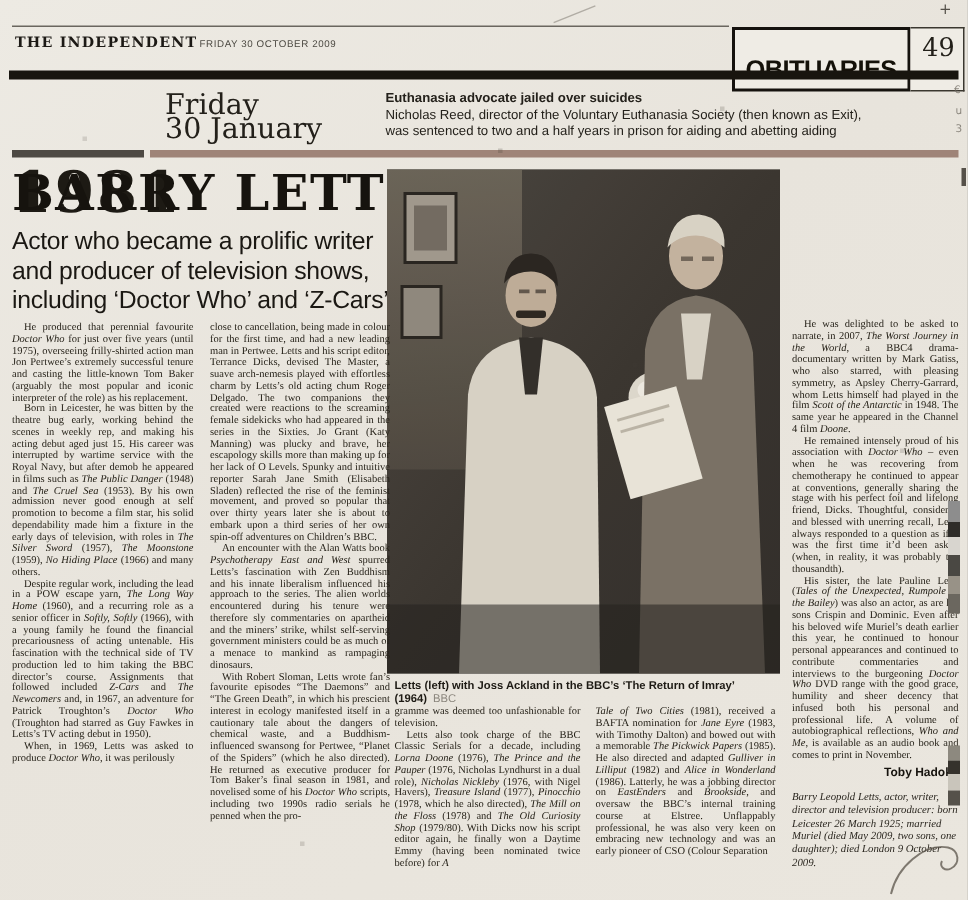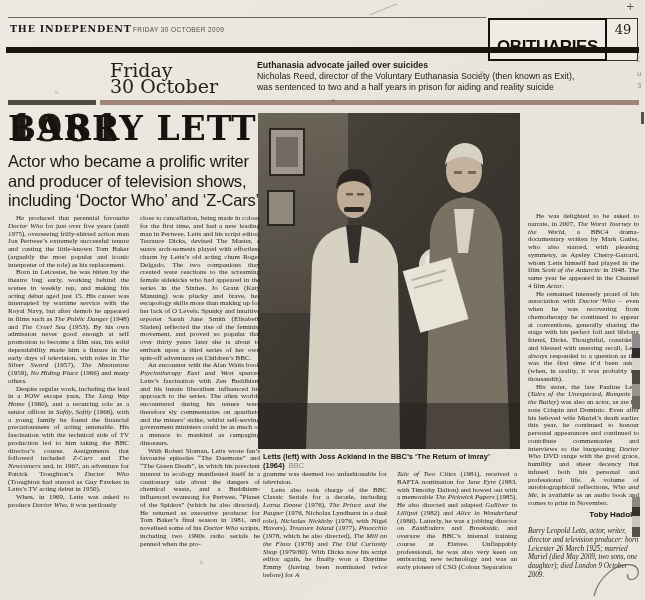--- a/index.html
+++ b/index.html
@@ -12,21 +12,21 @@
   .topline { position:absolute; left:8px; top:17px; width:478px; height:1px; background:#6a665f; }
   .masthead-name { position:absolute; left:10px; top:23px; font-family:"DejaVu Serif",serif;
     font-weight:bold; font-size:9.5px; letter-spacing:.8px; color:#1c1915; }
   .masthead-date { position:absolute; left:133px; top:26px; font-family:"Liberation Sans",sans-serif;
     font-size:6.5px; letter-spacing:.4px; color:#4d4a43; }
   .section-wrap { position:absolute; left:488px; top:18px; display:flex; align-items:stretch; }
   .section-box { border:2px solid #15120e; background:#efece5; padding:17px 7px 2px 7px;
     font-family:"Liberation Sans",sans-serif; font-weight:800; font-size:17px;
     letter-spacing:-.4px; color:#141109; }
   .page-num { border:1px solid #3a372f; border-left:none; background:#efece5; padding:3px 6px 2px 8px;
-    font-family:"DejaVu Serif",serif; font-size:13px; color:#23201a; }
+    font-family:"DejaVu Serif",serif; font-size:17px; color:#23201a; }
   .thick-rule { position:absolute; left:6px; top:47px; width:633px; height:6px; background:#18150f; }
   
   .year { position:absolute; left:8px; top:57px; font-family:"DejaVu Serif",serif;
     font-size:38px; font-weight:700; letter-spacing:2px; color:#1d1a14;margin-top:48px; }
   .day-date { position:absolute; left:110px; top:62px; font-family:"DejaVu Serif",serif;
     font-size:19px; line-height:16px; color:#23201a; }
   .euth { position:absolute; left:257px; top:60px; width:332px;
     font-family:"Liberation Sans",sans-serif; font-size:8.8px; line-height:11px; color:#24211b; }
   .euth .head { font-weight:bold; }
   .accent-rule { position:absolute; left:8px; top:100px; width:631px; height:5px; display:flex; }
@@ -87,25 +87,25 @@
   <div class="masthead-date">FRIDAY 30 OCTOBER 2009</div>
   <div class="section-wrap">
     <div class="section-box">OBITUARIES</div>
     <div class="page-num">49</div>
   </div>
   <div class="thick-rule"></div>
 
   <div class="year">1981</div>
   <div class="day-date">
     <div>Friday</div>
-    <div>30 October</div>
+    <div>30 January</div>
   </div>
   <div class="euth">
     <div class="head">Euthanasia advocate jailed over suicides</div>
-    <div>Nicholas Reed, director of the Voluntary Euthanasia Society (then known as Exit), was sentenced to two and a half years in prison for aiding and reality suicide</div>
+    <div>Nicholas Reed, director of the Voluntary Euthanasia Society (then known as Exit), was sentenced to two and a half years in prison for aiding and abetting aiding</div>
   </div>
   <div class="accent-rule">
     <div class="seg1"></div>
     <div class="gap"></div>
     <div class="seg2"></div>
   </div>
 
   <div class="headline">BARRY LETTS</div>
   <div class="standfirst">Actor who became a prolific writer and producer of television shows, including ‘Doctor Who’ and ‘Z-Cars’</div>
 
@@ -174,21 +174,21 @@
     <p>With Robert Sloman, Letts wrote fan’s favourite episodes “The Daemons” and “The Green Death”, in which his prescient interest in ecology manifested itself in a cautionary tale about the dangers of chemical waste, and a Buddhism-influenced swansong for Pertwee, “Planet of the Spiders” (which he also directed). He returned as executive producer for Tom Baker’s final season in 1981, and novelised some of his <i>Doctor Who</i> scripts, including two 1990s radio serials he penned when the pro-</p>
   </div>
   <div class="col" id="col3">
     <p class="cont">gramme was deemed too unfashionable for television.</p>
     <p>Letts also took charge of the BBC Classic Serials for a decade, including <i>Lorna Doone</i> (1976), <i>The Prince and the Pauper</i> (1976, Nicholas Lyndhurst in a dual role), <i>Nicholas Nickleby</i> (1976, with Nigel Havers), <i>Treasure Island</i> (1977), <i>Pinocchio</i> (1978, which he also directed), <i>The Mill on the Floss</i> (1978) and <i>The Old Curiosity Shop</i> (1979/80). With Dicks now his script editor again, he finally won a Daytime Emmy (having been nominated twice before) for <i>A</i></p>
   </div>
   <div class="col" id="col4">
     <p class="cont"><i>Tale of Two Cities</i> (1981), received a BAFTA nomination for <i>Jane Eyre</i> (1983, with Timothy Dalton) and bowed out with a memorable <i>The Pickwick Papers</i> (1985). He also directed and adapted <i>Gulliver in Lilliput</i> (1982) and <i>Alice in Wonderland</i> (1986). Latterly, he was a jobbing director on <i>EastEnders</i> and <i>Brookside</i>, and oversaw the BBC’s internal training course at Elstree. Unflappably professional, he was also very keen on embracing new technology and was an early pioneer of CSO (Colour Separation</p>
   </div>
   <div class="col" id="col5">
-    <p>He was delighted to be asked to narrate, in 2007, <i>The Worst Journey in the World</i>, a BBC4 drama-documentary written by Mark Gatiss, who also starred, with pleasing symmetry, as Apsley Cherry-Garrard, whom Letts himself had played in the film <i>Scott of the Antarctic</i> in 1948. The same year he appeared in the Channel 4 film <i>Actor</i>.</p>
+    <p>He was delighted to be asked to narrate, in 2007, <i>The Worst Journey in the World</i>, a BBC4 drama-documentary written by Mark Gatiss, who also starred, with pleasing symmetry, as Apsley Cherry-Garrard, whom Letts himself had played in the film <i>Scott of the Antarctic</i> in 1948. The same year he appeared in the Channel 4 film <i>Doone</i>.</p>
     <p>He remained intensely proud of his association with <i>Doctor Who</i> – even when he was recovering from chemotherapy he continued to appear at conventions, generally sharing the stage with his perfect foil and lifelong friend, Dicks. Thoughtful, considered and blessed with unerring recall, Letts always responded to a question as if it was the first time it’d been asked (when, in reality, it was probably the thousandth).</p>
     <p>His sister, the late Pauline Letts (<i>Tales of the Unexpected</i>, <i>Rumpole of the Bailey</i>) was also an actor, as are his sons Crispin and Dominic. Even after his beloved wife Muriel’s death earlier this year, he continued to honour personal appearances and continued to contribute commentaries and interviews to the burgeoning <i>Doctor Who</i> DVD range with the good grace, humility and sheer decency that infused both his personal and professional life. A volume of autobiographical reflections, <i>Who and Me</i>, is available as an audio book and comes to print in November.</p>
     <div class="byline">Toby Hadoke</div>
     <div class="obit-footer">Barry Leopold Letts, actor, writer, director and television producer: born Leicester 26 March 1925; married Muriel (died May 2009, two sons, one daughter); died London 9 October 2009.</div>
   </div>
 
   <div class="gray-strip" style="top:334px;">
     <div style="height:14px;background:#8d8d8d;"></div>
     <div style="height:10px;background:#2e2c29;"></div>
     <div style="height:12px;background:#d8d5cf;"></div>

